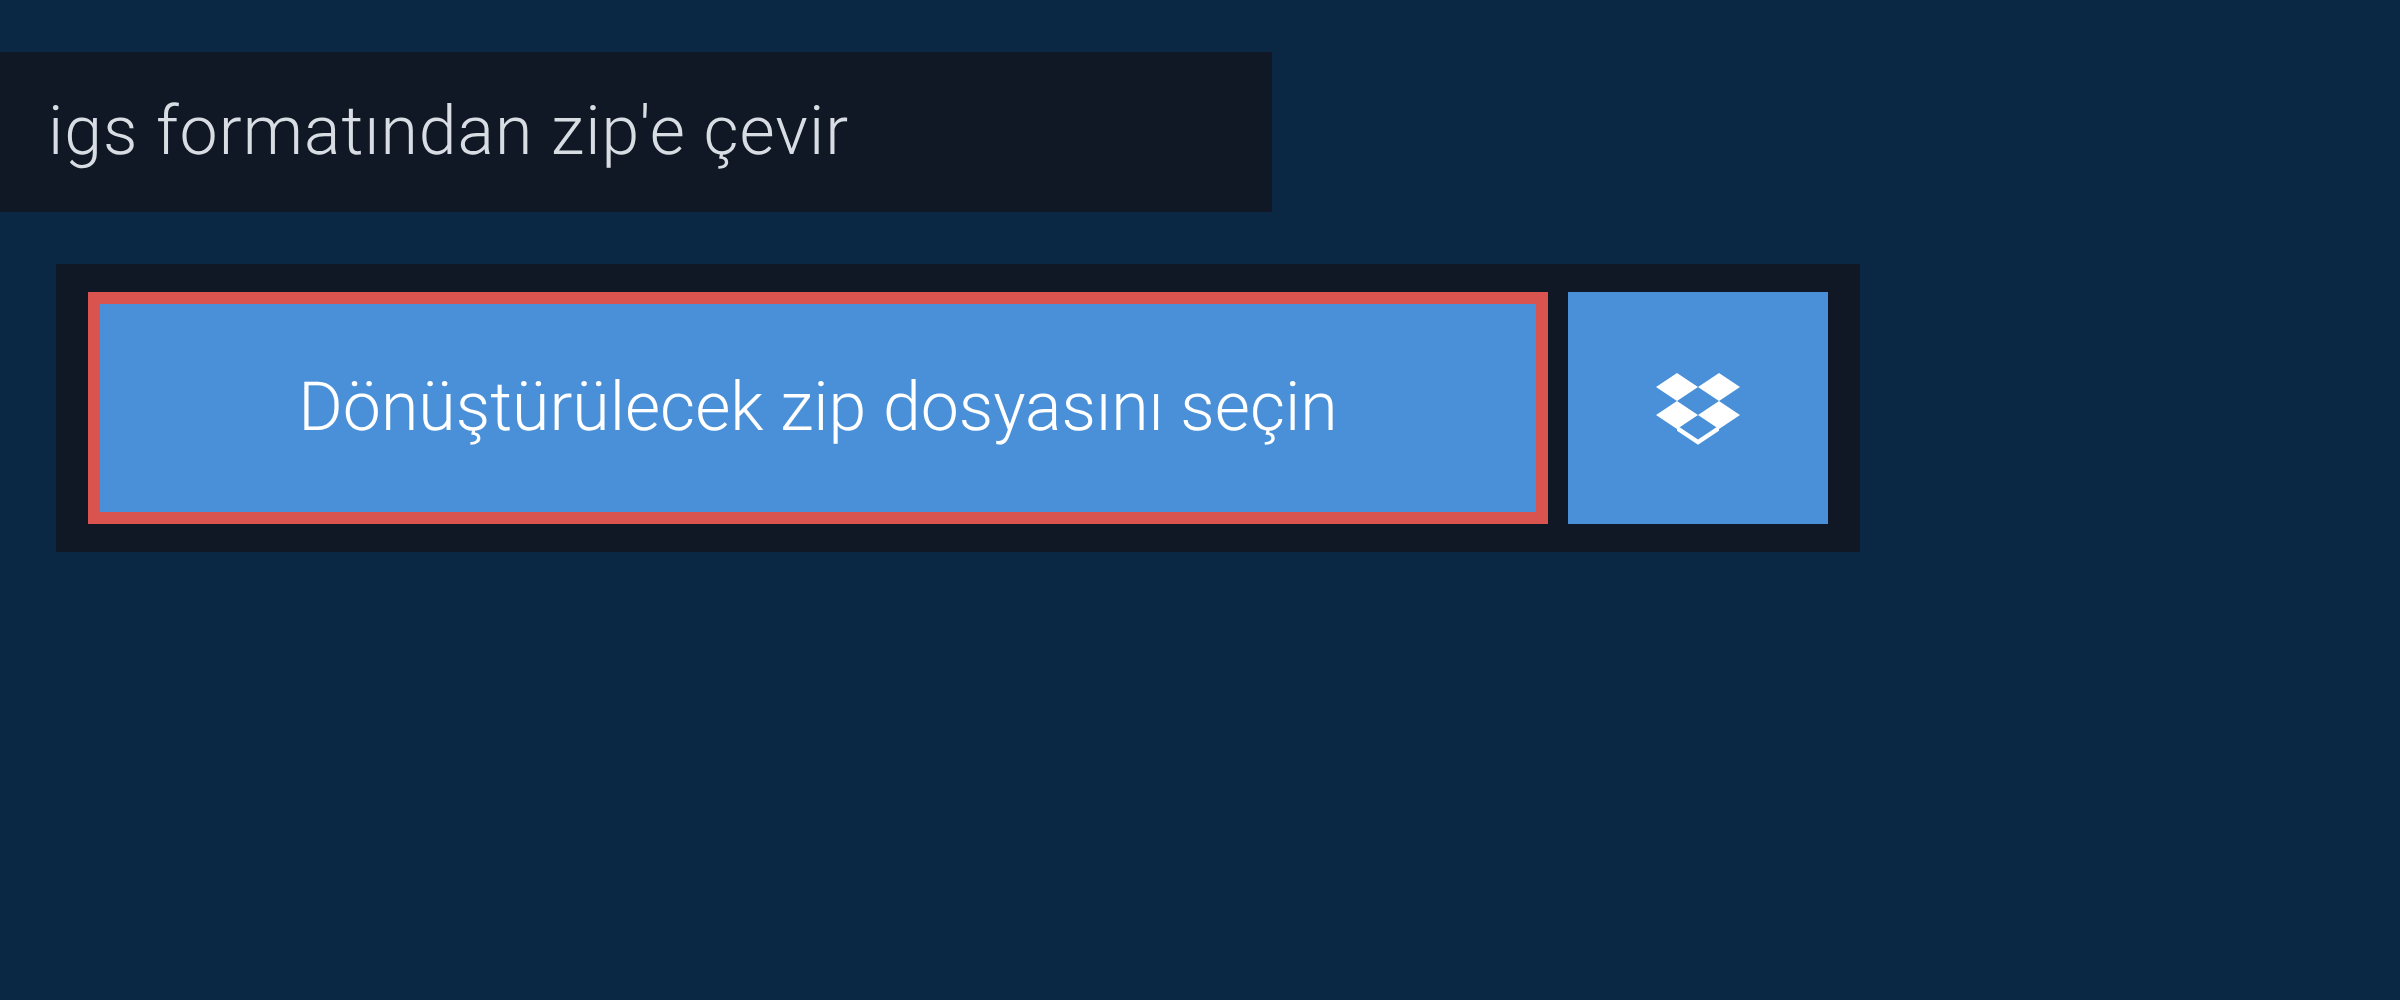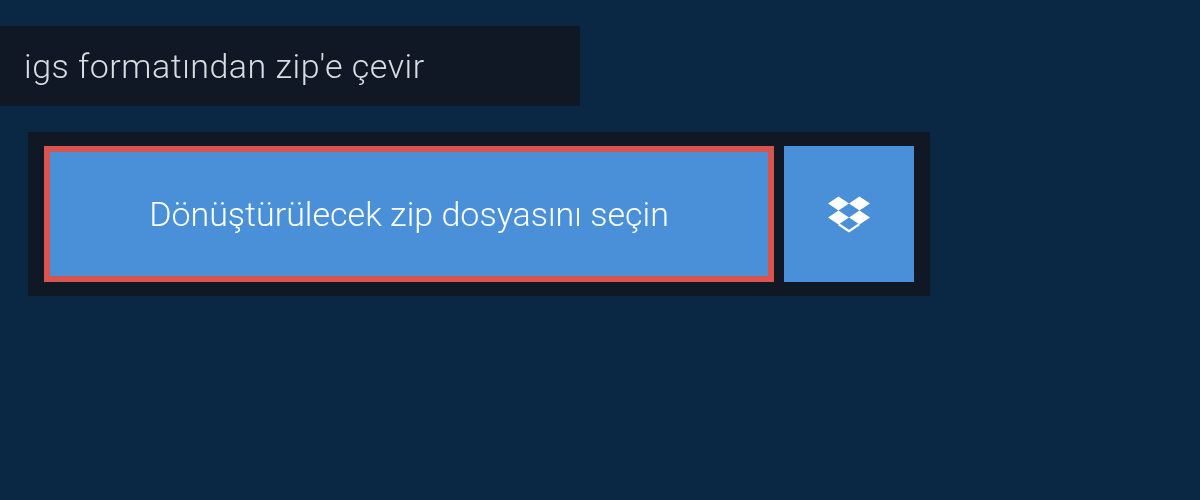--- a/index.html
+++ b/index.html
@@ -13,21 +13,21 @@
       background: #0a2744;
       font-family: -apple-system, BlinkMacSystemFont, "Segoe UI", Roboto, Helvetica, Arial, sans-serif;
       overflow: hidden;
     }
     .header-bar {
       background: #0f1824;
       padding: 20px 24px;
       display: inline-block;
       margin-top: 26px;
       margin-left: 0;
-      width: 580px;
+      width: 636px;
     }
     .header-title {
       color: #d8dde3;
       font-size: 34px;
       font-weight: 300;
       letter-spacing: 0.5px;
     }
     .action-panel {
       background: #0f1824;
       margin-top: 26px;
@@ -38,21 +38,21 @@
       width: 902px;
       margin-left: 28px;
     }
     .select-file-button {
       flex: 1;
       background: #4a90d9;
       border: 6px solid #d9534f;
       color: #ffffff;
       font-size: 34px;
       font-weight: 300;
-      padding: 42px 20px;
+      padding: 32px 20px;
       text-align: center;
       cursor: pointer;
       display: flex;
       align-items: center;
       justify-content: center;
     }
     .dropbox-button {
       width: 130px;
       background: #4a90d9;
       display: flex;

